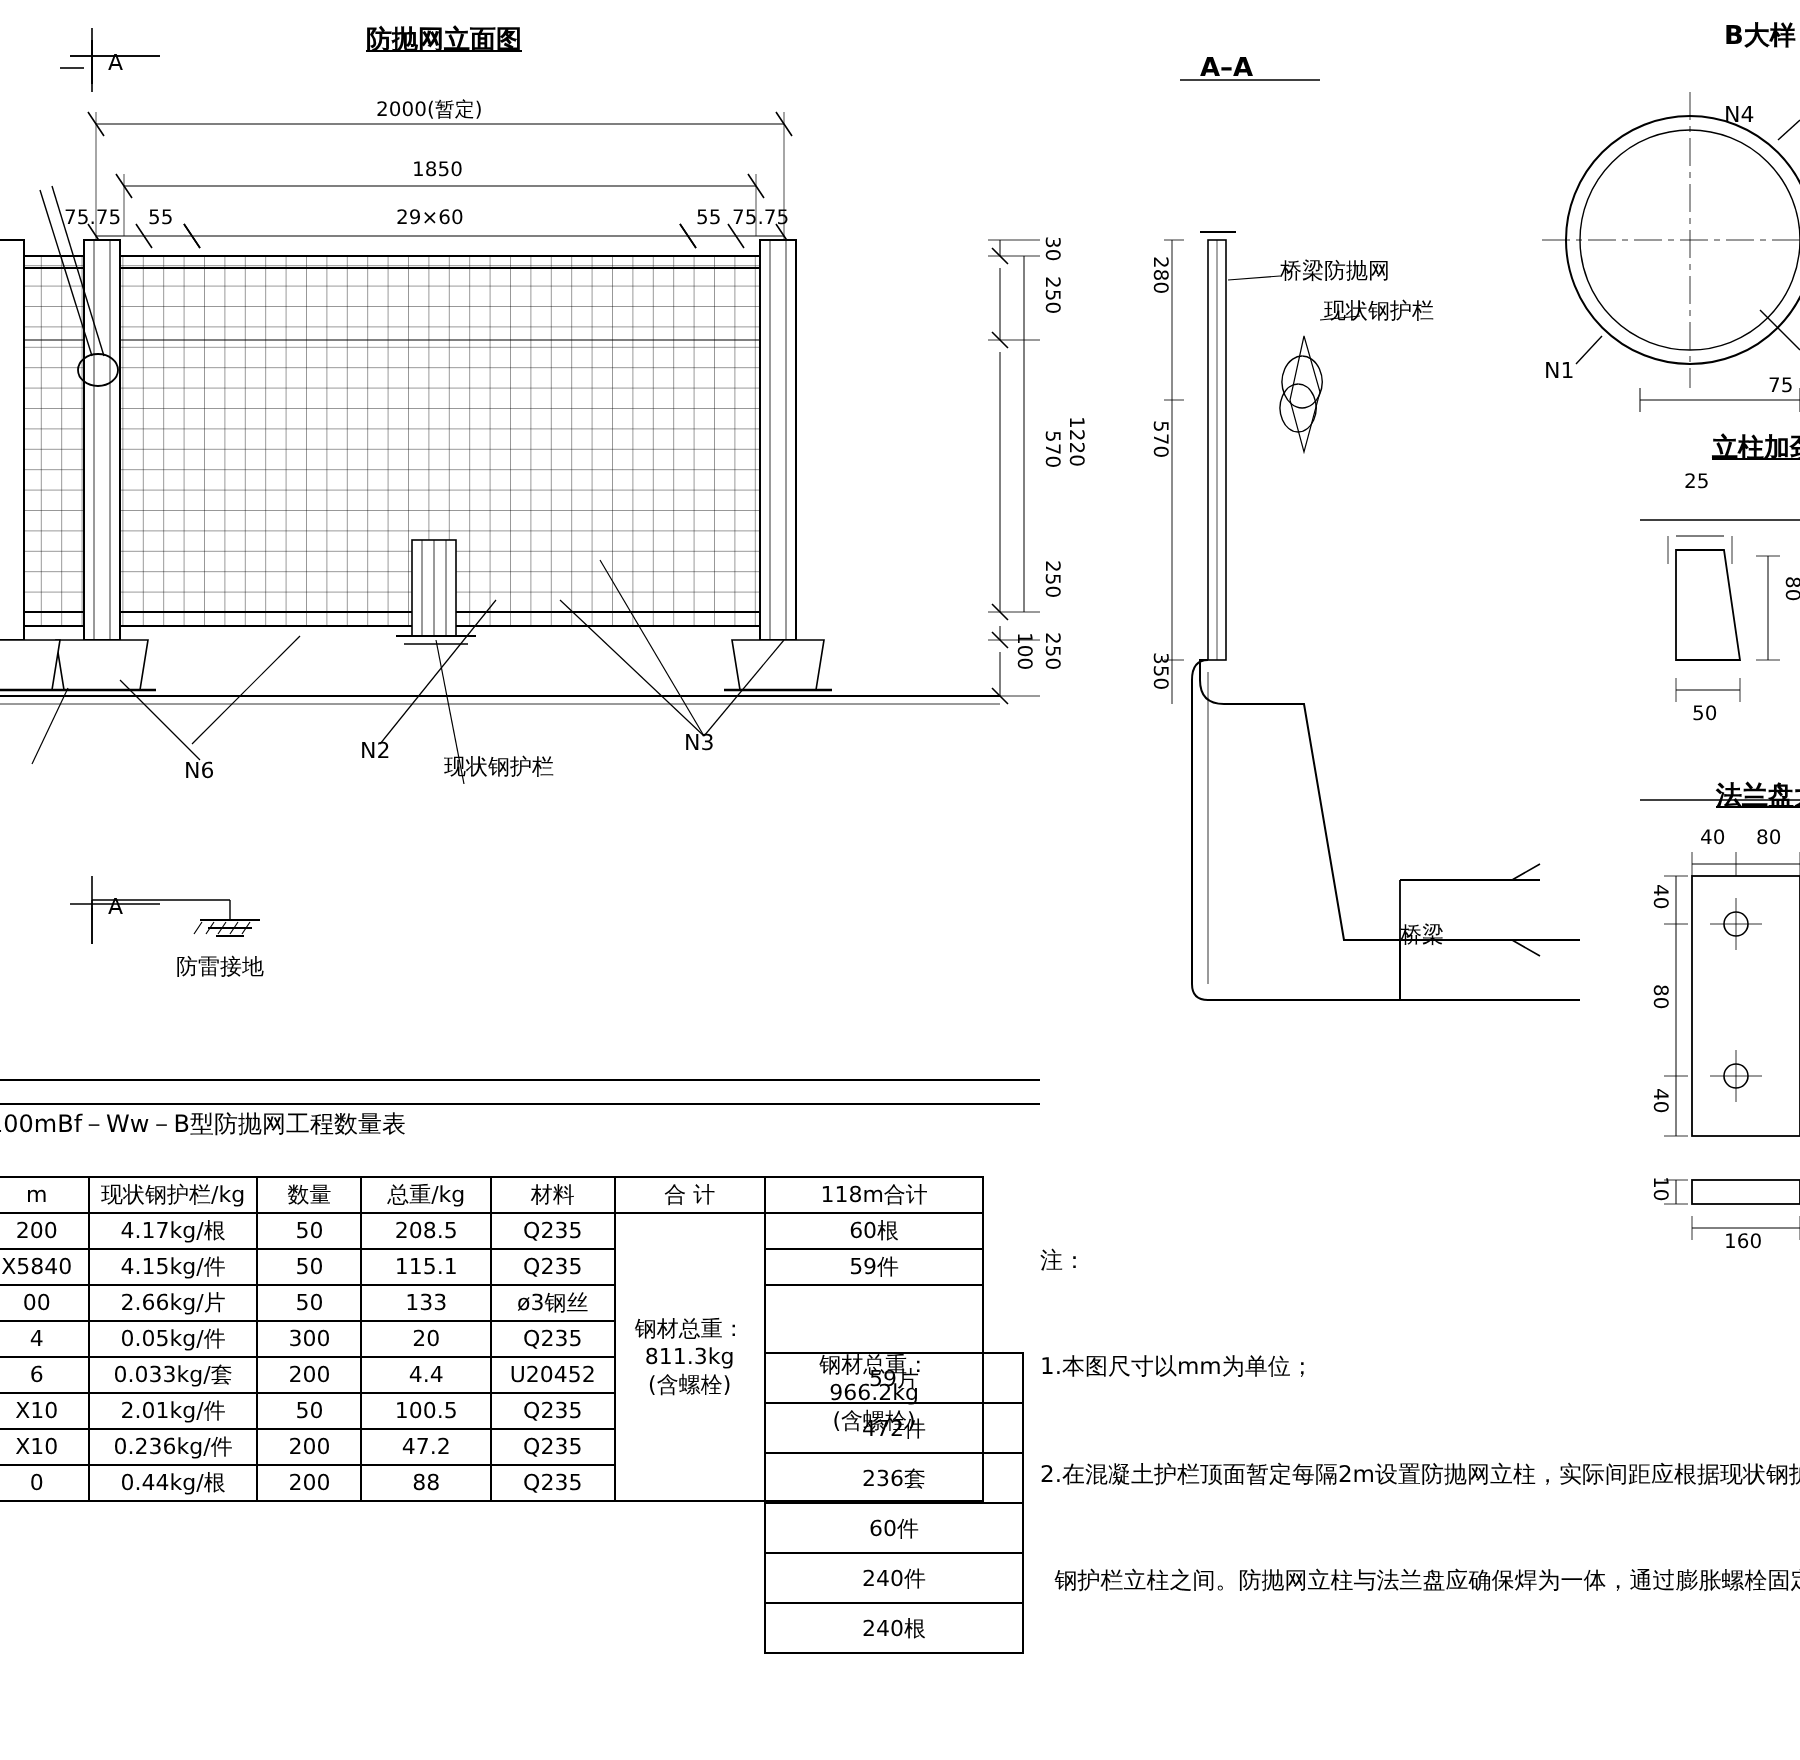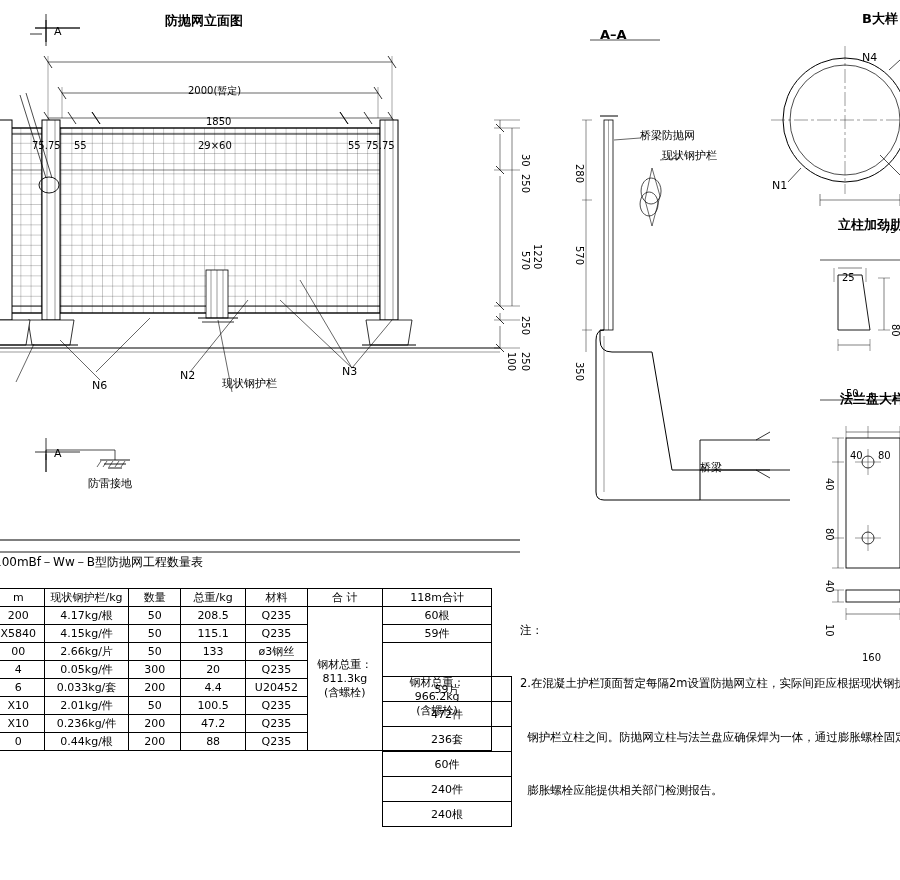--- a/index.html
+++ b/index.html
@@ -4,27 +4,27 @@
 <style>
   html,body{margin:0;padding:0;}
   body{
     width:900px;height:880px;background:#fff;overflow:hidden;
     font-family:"DejaVu Sans","Liberation Sans",sans-serif;
     color:#000;
     position:relative;
   }
   .cad{position:absolute;left:0;top:0;width:900px;height:880px;}
   .lbl{position:absolute;font-size:11px;line-height:1.15;white-space:pre;}
-  .lbl.u{}
+  .lbl.u{text-decoration:underline;margin-left:18px;}
   .title{font-size:13px;font-weight:bold;}
   .tbl{position:absolute;border-collapse:collapse;font-size:11px;}
   .tbl td,.tbl th{border:1px solid #000;text-align:center;padding:1px 3px;font-weight:normal;}
   .notes{position:absolute;font-size:11.5px;line-height:1.55;white-space:pre;}
   .notes div{white-space:pre;}
-  .dim{position:absolute;font-size:10px;margin-top:36px;}
+  .dim{position:absolute;font-size:10px;}
 </style>
 </head>
 <body>
 
 <svg class="cad" viewBox="0 0 900 880" xmlns="http://www.w3.org/2000/svg">
   <defs>
     <pattern id="mesh" width="10.2" height="10.2" patternUnits="userSpaceOnUse">
       <path d="M0 0 H10.2 M0 0 V10.2" stroke="#000" stroke-width="0.4" fill="none"></path>
     </pattern>
     <marker id="ar" markerWidth="8" markerHeight="8" refX="7" refY="3" orient="auto">
@@ -327,23 +327,23 @@
         <td style="height:22px;">240件</td>
       </tr>
   <tr>
         <td style="height:22px;">240根</td>
       </tr>
 </tbody>
   </table>
 
 <div class="notes" style="left:520px;top:586px;width:380px;">
   <div>注：</div>
+  <div>1.本图尺寸以mm为单位；</div>
   <div>2.在混凝土护栏顶面暂定每隔2m设置防抛网立柱，实际间距应根据现状钢护栏立柱</div>
   <div>  钢护栏立柱之间。防抛网立柱与法兰盘应确保焊为一体，通过膨胀螺栓固定连接，</div>
-  <div>  膨胀螺栓应能提供相关部门检测报告。</div>
   
   
   
   
   
   
   
   
 </div>
 

